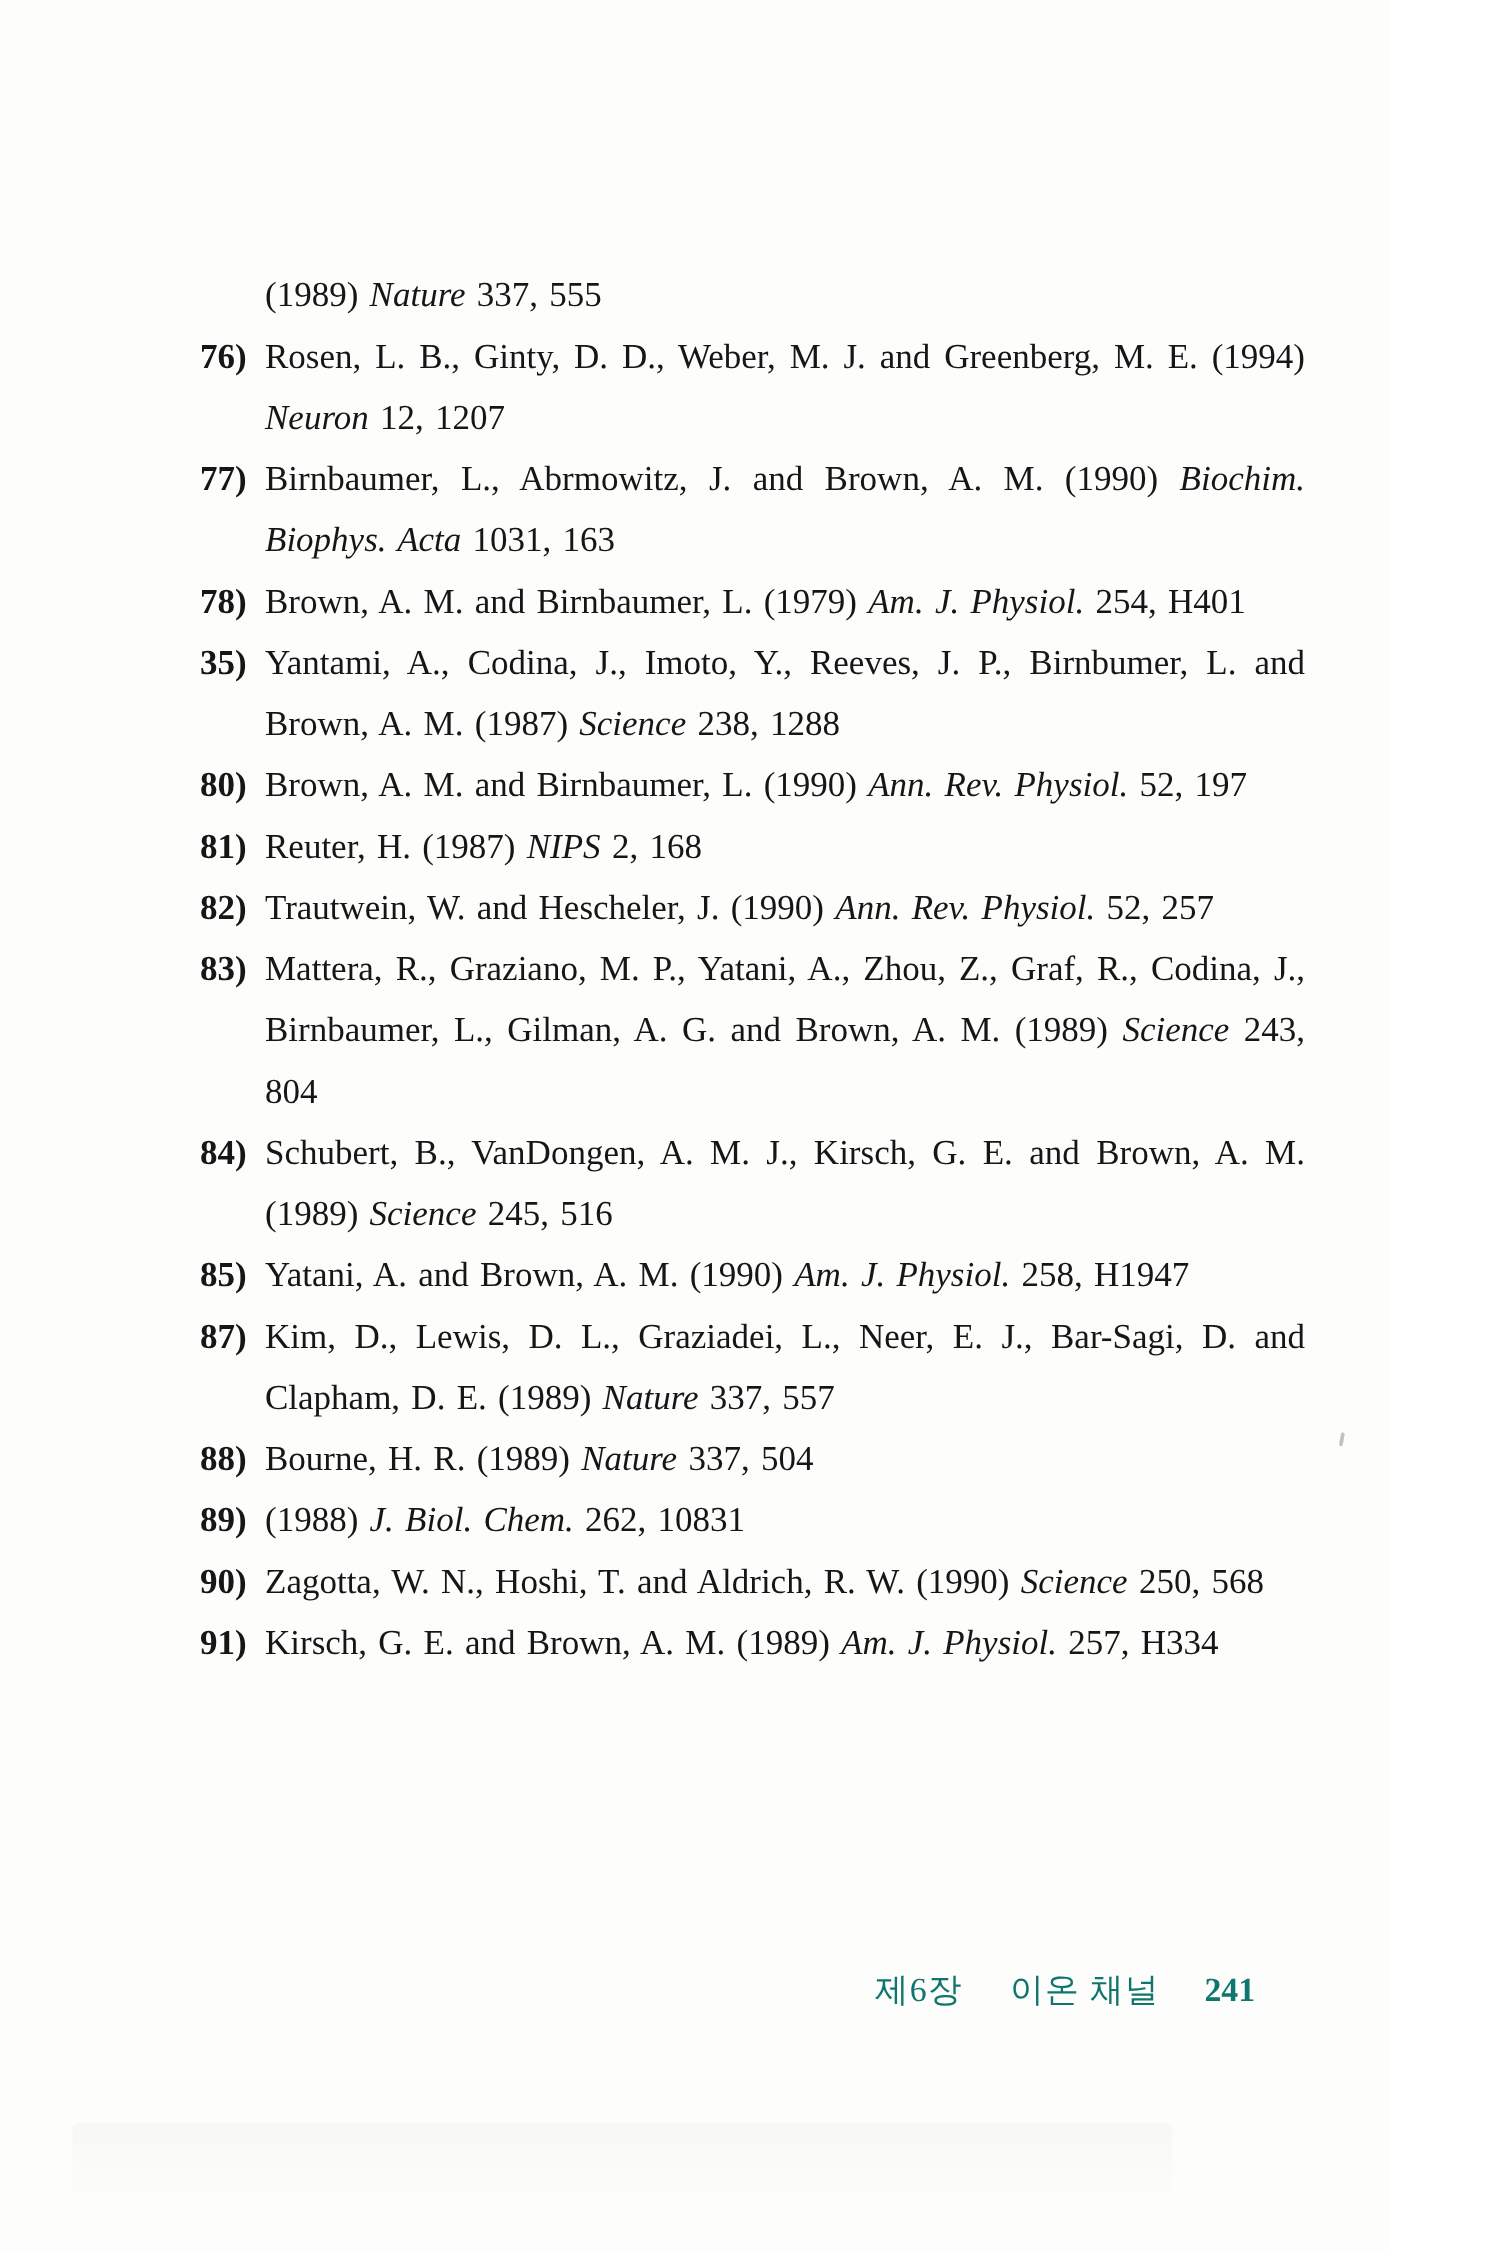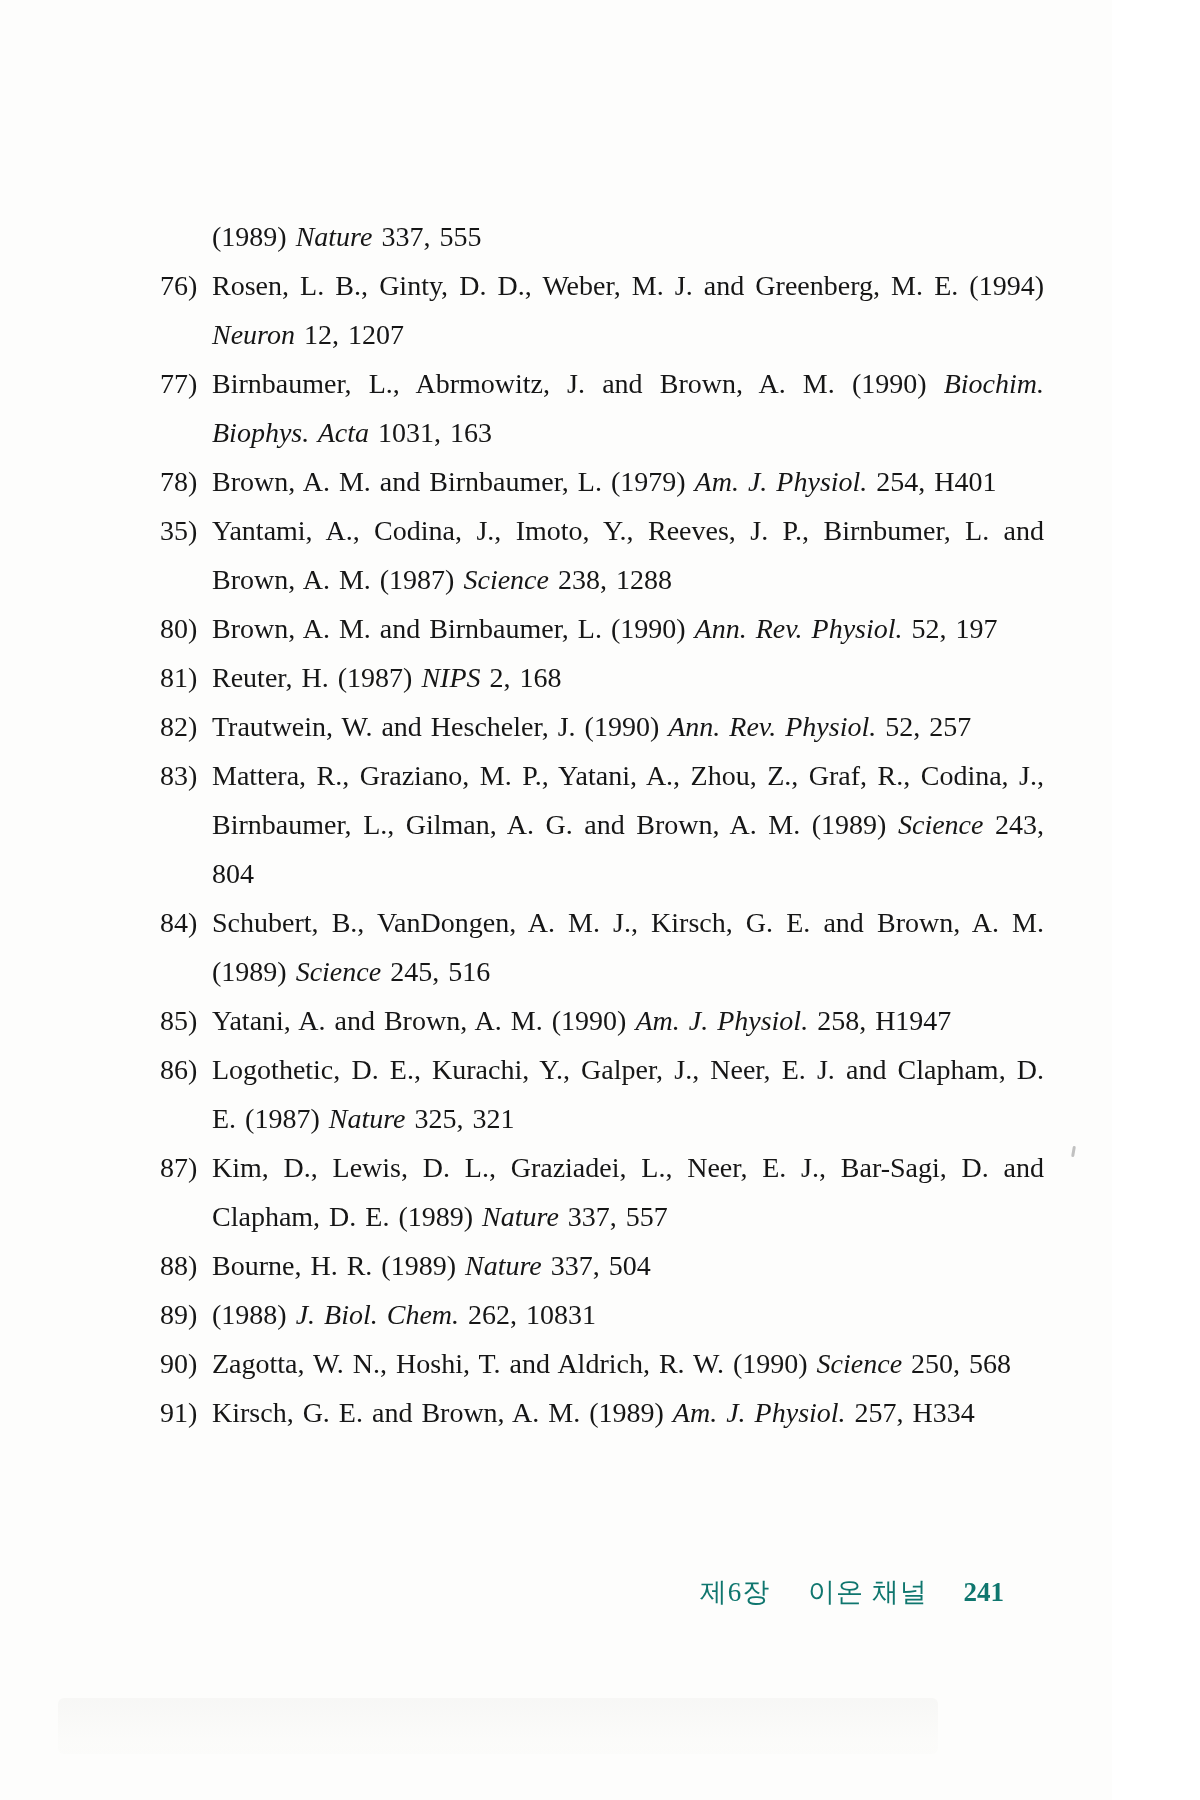--- a/index.html
+++ b/index.html
@@ -15,21 +15,21 @@
   .refs {
     position: absolute;
     left: 160px;
     top: 212px;
     width: 884px;
     font-size: 28px;
     line-height: 49px;
     word-spacing: 2px;
   }
   .ref { position: relative; padding-left: 52px; }
-  .ref .num { position: absolute; left: 0; top: 0; }
+  .ref .num { position: absolute; left: 0; top: 0; font-weight: bold; }
   .ref .line { min-height: 49px; }
   .ref .line.j { text-align: justify; text-align-last: justify; }
   .it { font-style: italic; }
   .footer {
     position: absolute;
     left: 160px;
     top: 1574px;
     width: 844px;
     text-align: right;
     font-size: 27px;
@@ -96,25 +96,20 @@
       <div class="ref">
         <span class="num">84)</span>
         <div class="line j"><span class="">Schubert, B., VanDongen, A. M. J., Kirsch, G. E. and Brown, A. M.</span></div>
         <div class="line"><span class="">(1989) </span><span class="it">Science</span><span class=""> 245, 516</span></div>
       </div>
       <div class="ref">
         <span class="num">85)</span>
         <div class="line"><span class="">Yatani, A. and Brown, A. M. (1990) </span><span class="it">Am. J. Physiol.</span><span class=""> 258, H1947</span></div>
       </div>
       <div class="ref">
-        <span class="num">86)</span>
-        <div class="line j"><span class="">Logothetic, D. E., Kurachi, Y., Galper, J., Neer, E. J. and Clapham, D.</span></div>
-        <div class="line"><span class="">E. (1987) </span><span class="it">Nature</span><span class=""> 325, 321</span></div>
-      </div>
-      <div class="ref">
         <span class="num">87)</span>
         <div class="line j"><span class="">Kim, D., Lewis, D. L., Graziadei, L., Neer, E. J., Bar-Sagi, D. and</span></div>
         <div class="line"><span class="">Clapham, D. E. (1989) </span><span class="it">Nature</span><span class=""> 337, 557</span></div>
       </div>
       <div class="ref">
         <span class="num">88)</span>
         <div class="line"><span class="">Bourne, H. R. (1989) </span><span class="it">Nature</span><span class=""> 337, 504</span></div>
       </div>
       <div class="ref">
         <span class="num">89)</span>

